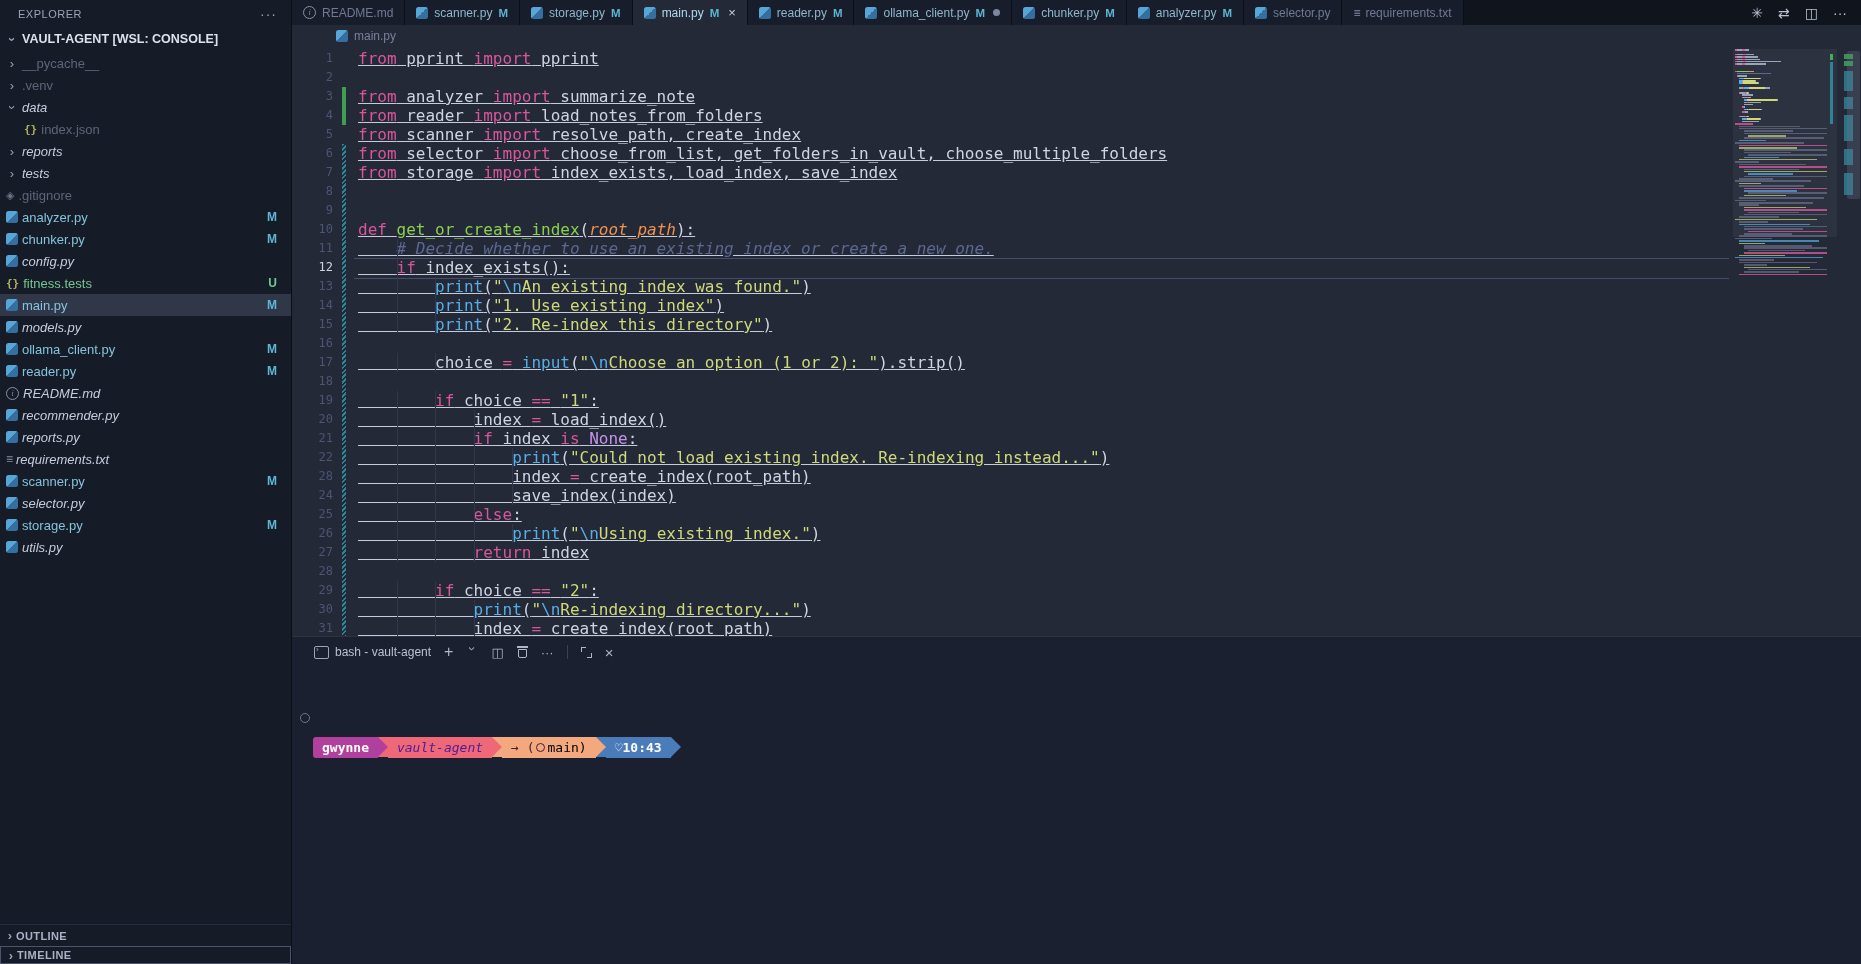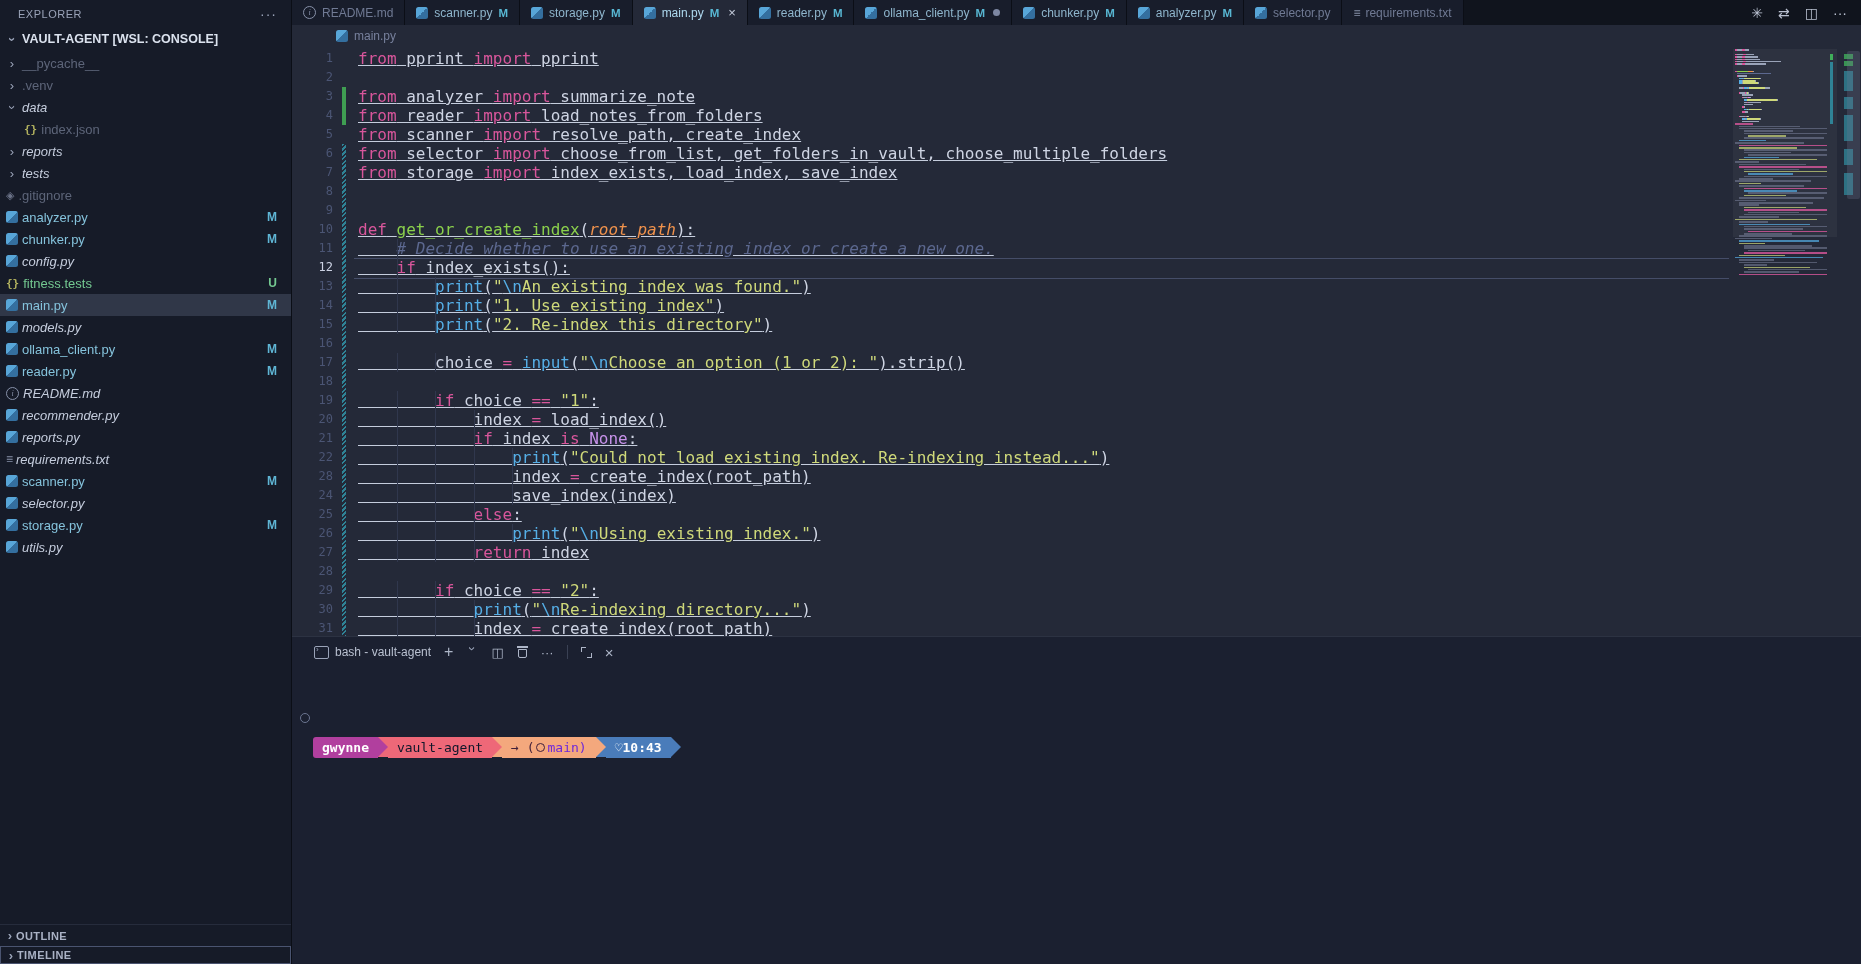--- a/index.html
+++ b/index.html
@@ -513,27 +513,27 @@
     </div>
   </div>
   <div id="term-body">
     <span id="cmd-circle"></span>
     <div id="prompt">
         <div class="seg" style="background: rgb(177, 63, 158); border-radius: 3px 0px 0px 3px;">
           <span style="color: rgb(255, 255, 255); font-weight: bold;">gwynne</span>
         </div>
         <div class="seg-arrow" style="border-left-color: rgb(177, 63, 158); background: rgb(238, 104, 120);"></div>
         <div class="seg" style="background: rgb(238, 104, 120);">
-          <span style="color: #0f172a;">vault-agent</span>
+          <span style="color: #4c1d95; font-style: italic;">vault-agent</span>
         </div>
         <div class="seg-arrow" style="border-left-color: rgb(238, 104, 120); background: rgb(244, 168, 125);"></div>
         <div class="seg" style="background: rgb(244, 168, 125);">
           <span style="color: rgb(65, 32, 58);">→ (</span>
           <span class="branch-ring"></span>
-          <span style="color: #6d28d9;">main)</span>
+          <span style="color: #000000;">main)</span>
         </div>
         <div class="seg-arrow" style="border-left-color: rgb(244, 168, 125); background: rgb(74, 124, 186);"></div>
         <div class="seg" style="background: rgb(74, 124, 186);">
           <span style="color: rgb(255, 255, 255);">♡ </span>
           <span style="color: rgb(255, 255, 255); font-weight: bold;">10:43</span>
         </div>
         <div class="seg-arrow" style="border-left-color: rgb(74, 124, 186);"></div>
       </div>
   </div>
 </div>

